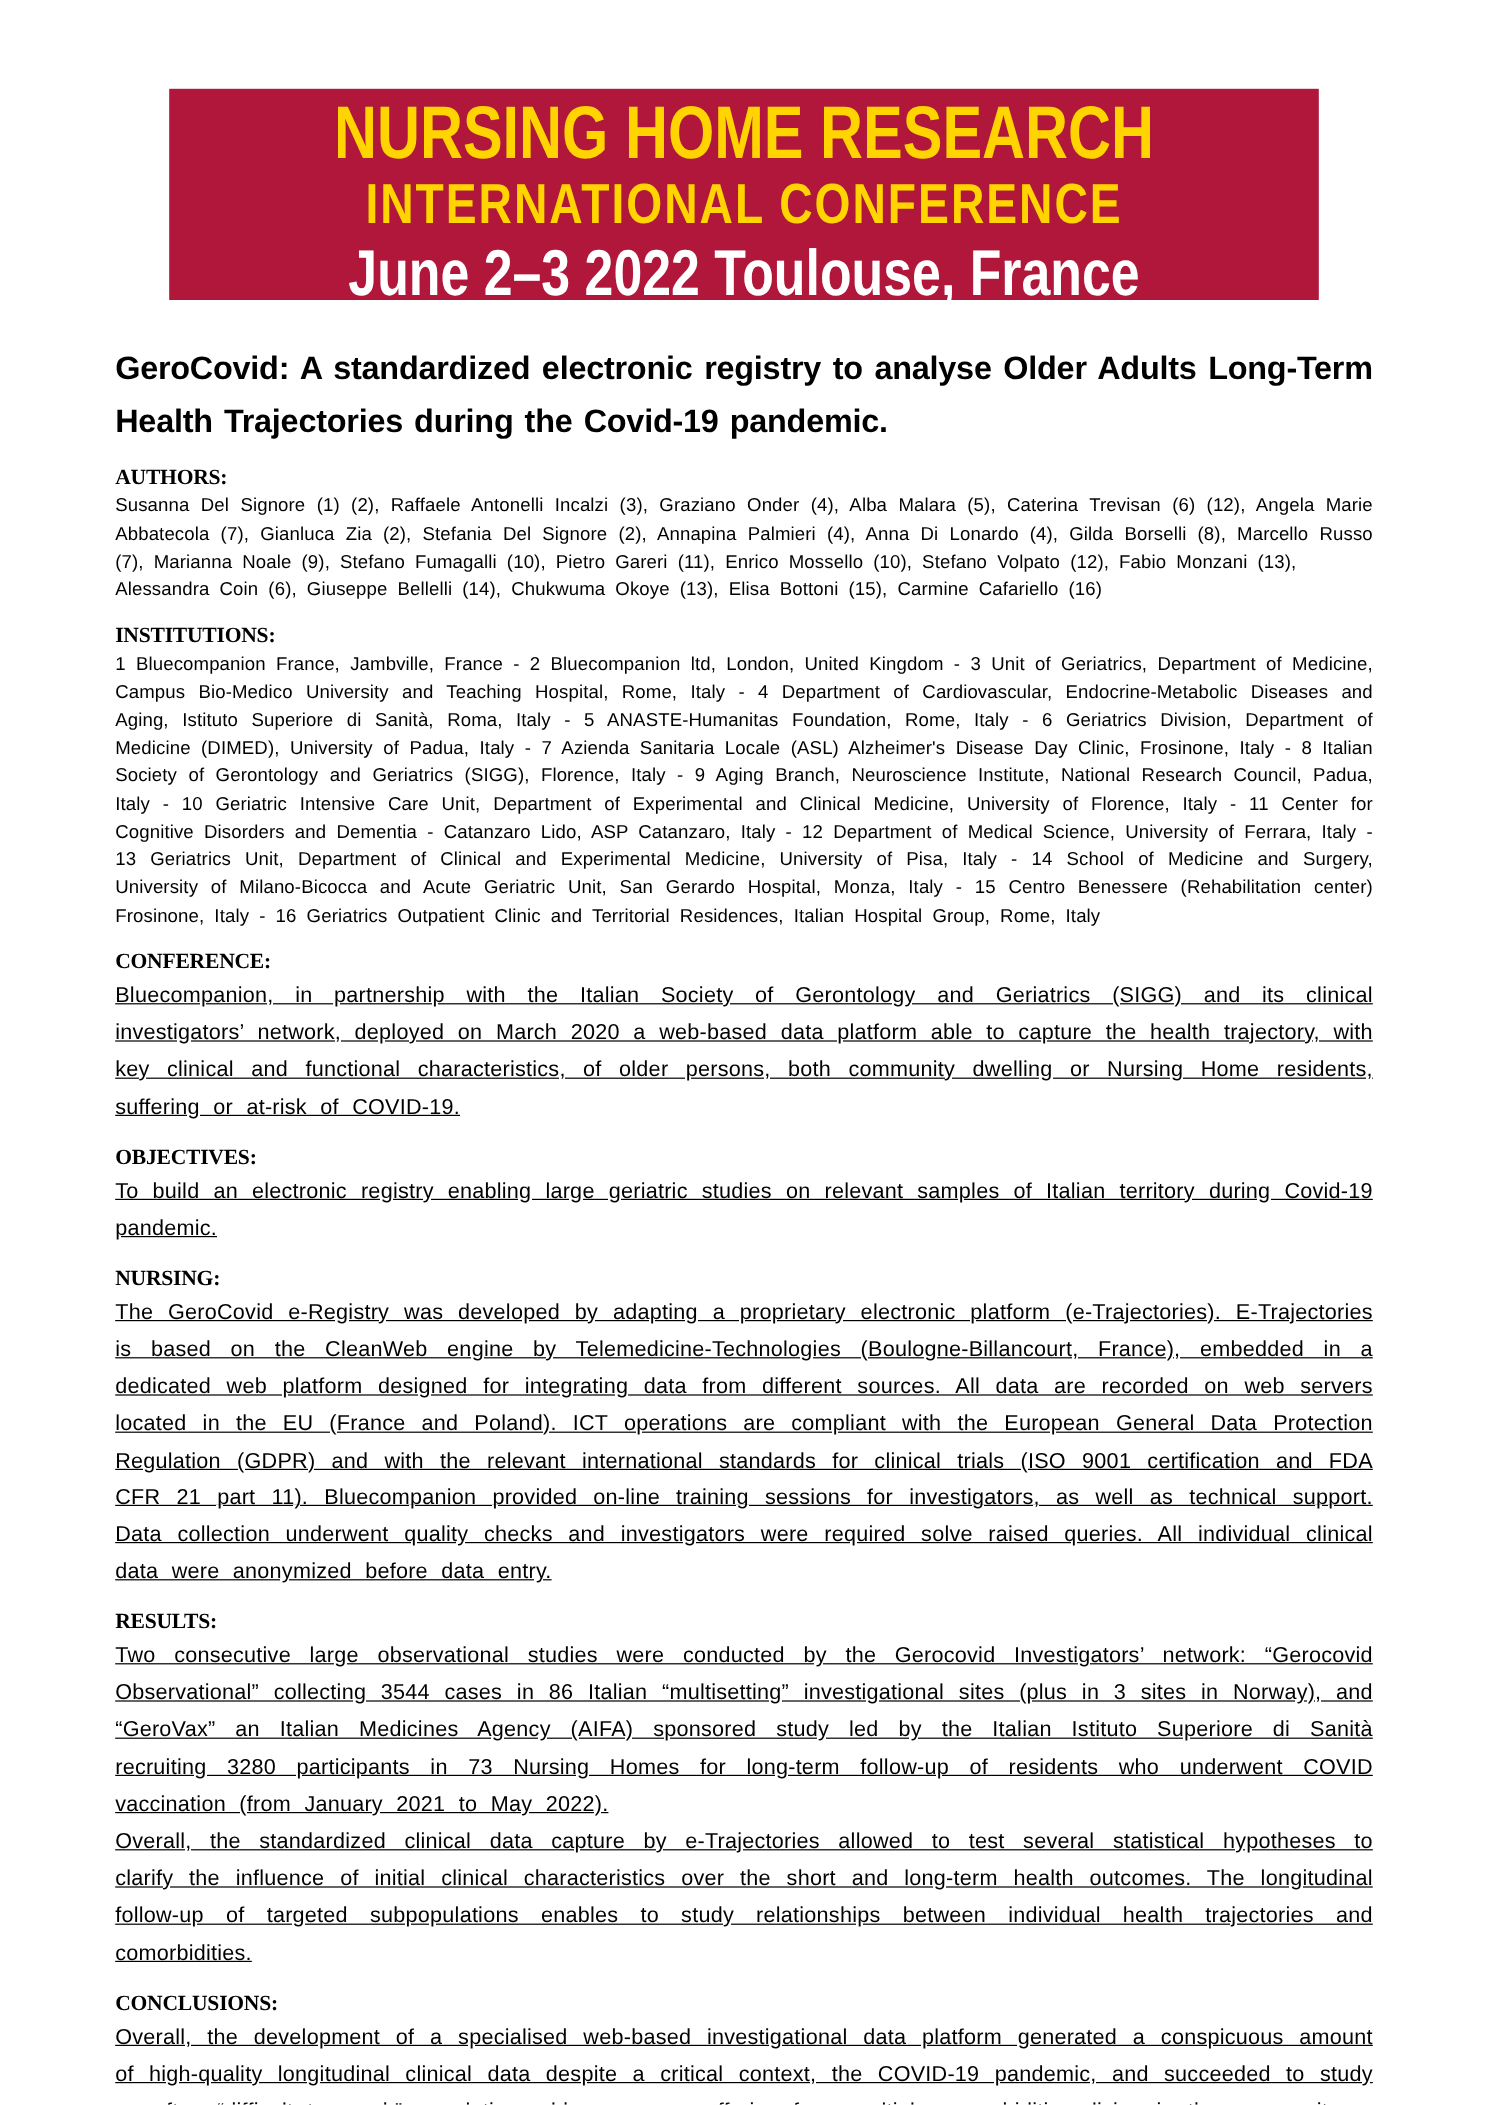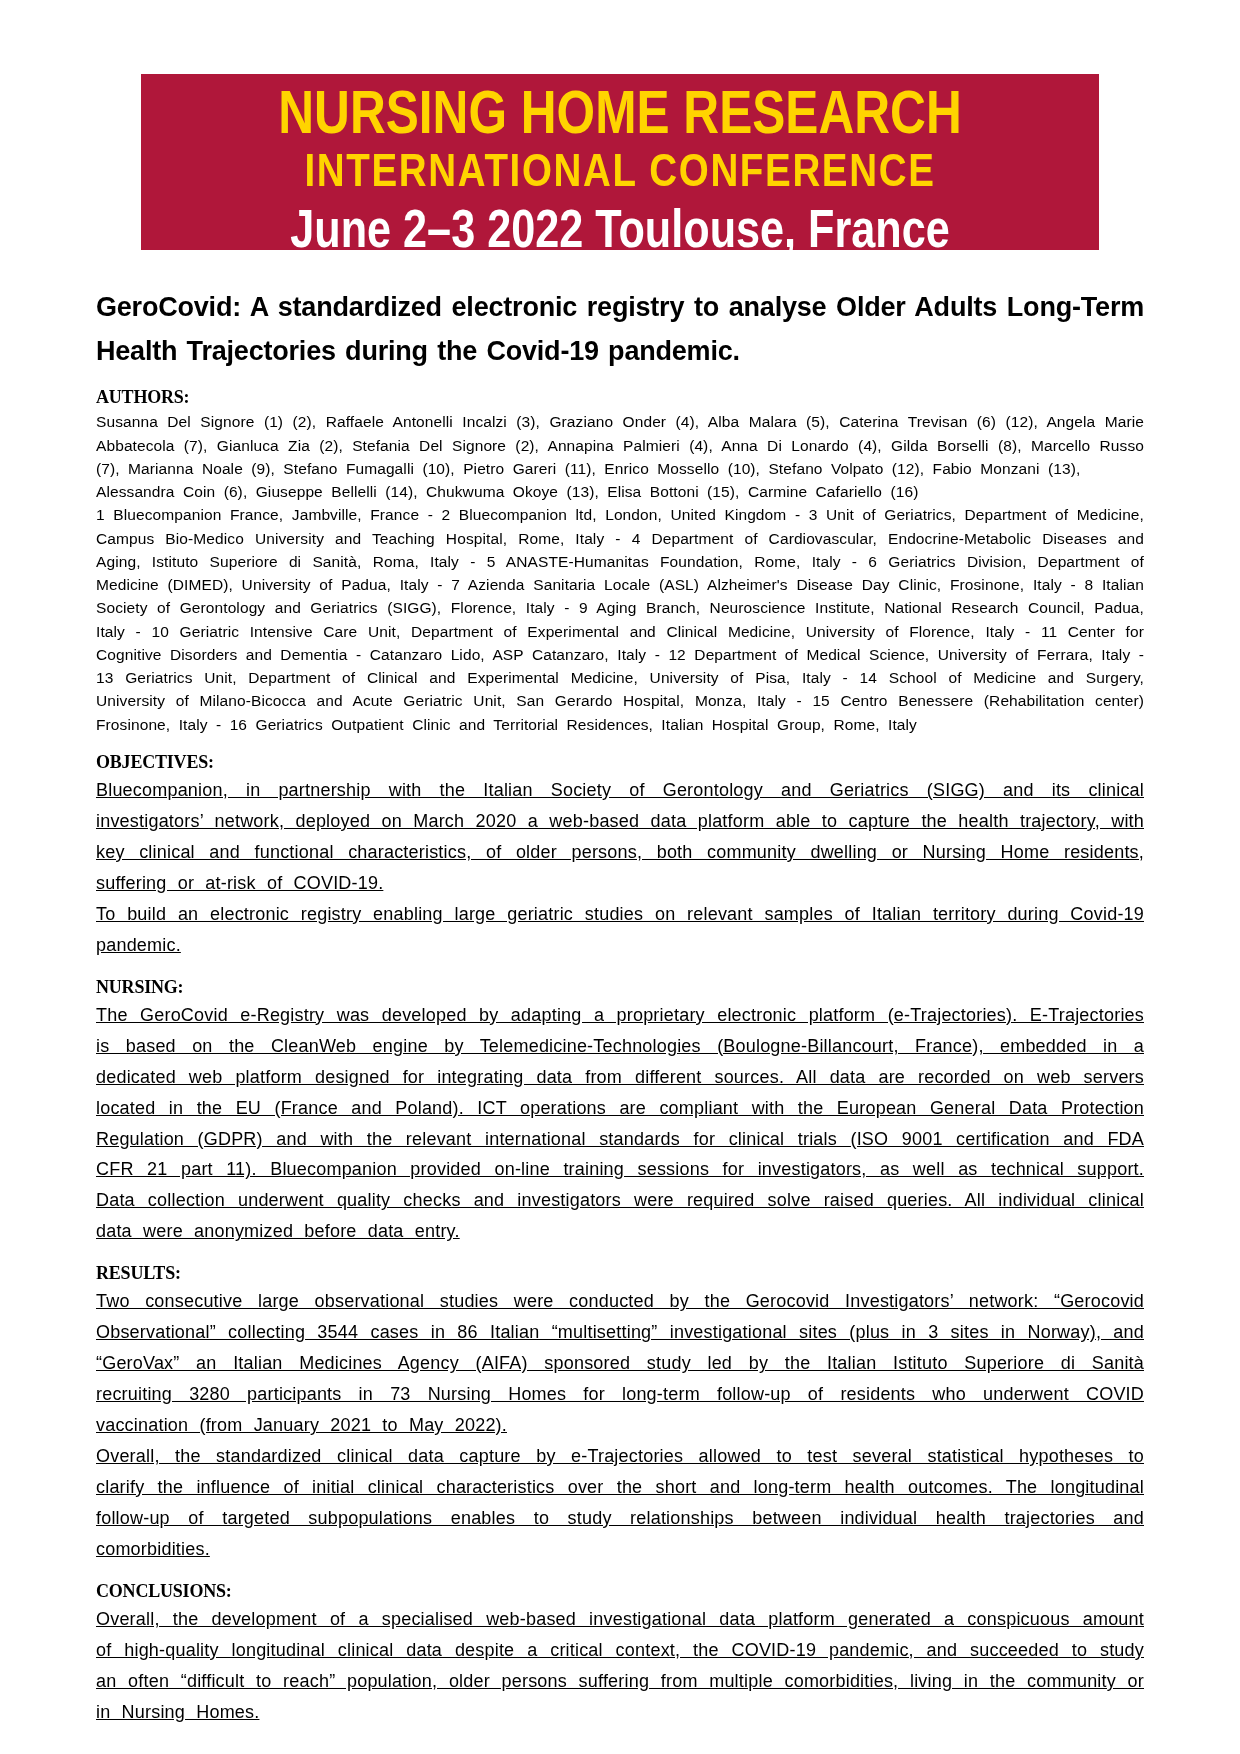--- a/index.html
+++ b/index.html
@@ -104,29 +104,31 @@
 
     <h1 class="paper-title">GeroCovid: A standardized electronic registry to analyse Older Adults Long-Term Health Trajectories during the Covid-19 pandemic.</h1>
 
     <section class="sec sec-authors">
       <h2 class="sec-heading">AUTHORS:</h2>
       <p class="small-text">Susanna Del Signore (1) (2), Raffaele Antonelli Incalzi (3), Graziano Onder (4), Alba Malara (5), Caterina Trevisan (6) (12), Angela Marie Abbatecola (7), Gianluca Zia (2), Stefania Del Signore (2), Annapina Palmieri (4), Anna Di Lonardo (4), Gilda Borselli (8), Marcello Russo (7), Marianna Noale (9), Stefano Fumagalli (10), Pietro Gareri (11), Enrico Mossello (10), Stefano Volpato (12), Fabio Monzani (13),</p>
       <p class="small-text">Alessandra Coin (6), Giuseppe Bellelli (14), Chukwuma Okoye (13), Elisa Bottoni (15), Carmine Cafariello (16)</p>
     </section>
 
     <section class="sec">
+      <h2 class="sec-heading">INSTITUTIONS:</h2>
       <p class="small-text">1 Bluecompanion France, Jambville, France - 2 Bluecompanion ltd, London, United Kingdom - 3 Unit of Geriatrics, Department of Medicine, Campus Bio-Medico University and Teaching Hospital, Rome, Italy - 4 Department of Cardiovascular, Endocrine-Metabolic Diseases and Aging, Istituto Superiore di Sanità, Roma, Italy - 5 ANASTE-Humanitas Foundation, Rome, Italy - 6 Geriatrics Division, Department of Medicine (DIMED), University of Padua, Italy - 7 Azienda Sanitaria Locale (ASL) Alzheimer's Disease Day Clinic, Frosinone, Italy - 8 Italian Society of Gerontology and Geriatrics (SIGG), Florence, Italy - 9 Aging Branch, Neuroscience Institute, National Research Council, Padua, Italy - 10 Geriatric Intensive Care Unit, Department of Experimental and Clinical Medicine, University of Florence, Italy - 11 Center for Cognitive Disorders and Dementia - Catanzaro Lido, ASP Catanzaro, Italy - 12 Department of Medical Science, University of Ferrara, Italy - 13 Geriatrics Unit, Department of Clinical and Experimental Medicine, University of Pisa, Italy - 14 School of Medicine and Surgery, University of Milano-Bicocca and Acute Geriatric Unit, San Gerardo Hospital, Monza, Italy - 15 Centro Benessere (Rehabilitation center) Frosinone, Italy - 16 Geriatrics Outpatient Clinic and Territorial Residences, Italian Hospital Group, Rome, Italy</p>
     </section>
 
     <section class="sec">
-      <h2 class="sec-heading">OBJECTIVES:</h2>
+      <h2 class="sec-heading">CONFERENCE:</h2>
       <p class="body-text">Bluecompanion, in partnership with the Italian Society of Gerontology and Geriatrics (SIGG) and its clinical investigators’ network, deployed on March 2020 a web-based data platform able to capture the health trajectory, with key clinical and functional characteristics, of older persons, both community dwelling or Nursing Home residents, suffering or at-risk of COVID-19.</p>
     </section>
 
     <section class="sec">
+      <h2 class="sec-heading">OBJECTIVES:</h2>
       <p class="body-text">To build an electronic registry enabling large geriatric studies on relevant samples of Italian territory during Covid-19 pandemic.</p>
     </section>
 
     <section class="sec">
       <h2 class="sec-heading">NURSING:</h2>
       <p class="body-text">The GeroCovid e-Registry was developed by adapting a proprietary electronic platform (e-Trajectories). E-Trajectories is based on the CleanWeb engine by Telemedicine-Technologies (Boulogne-Billancourt, France), embedded in a dedicated web platform designed for integrating data from different sources. All data are recorded on web servers located in the EU (France and Poland). ICT operations are compliant with the European General Data Protection Regulation (GDPR) and with the relevant international standards for clinical trials (ISO 9001 certification and FDA CFR 21 part 11). Bluecompanion provided on-line training sessions for investigators, as well as technical support. Data collection underwent quality checks and investigators were required solve raised queries. All individual clinical data were anonymized before data entry.</p>
     </section>
 
     <section class="sec">
       <h2 class="sec-heading">RESULTS:</h2>

